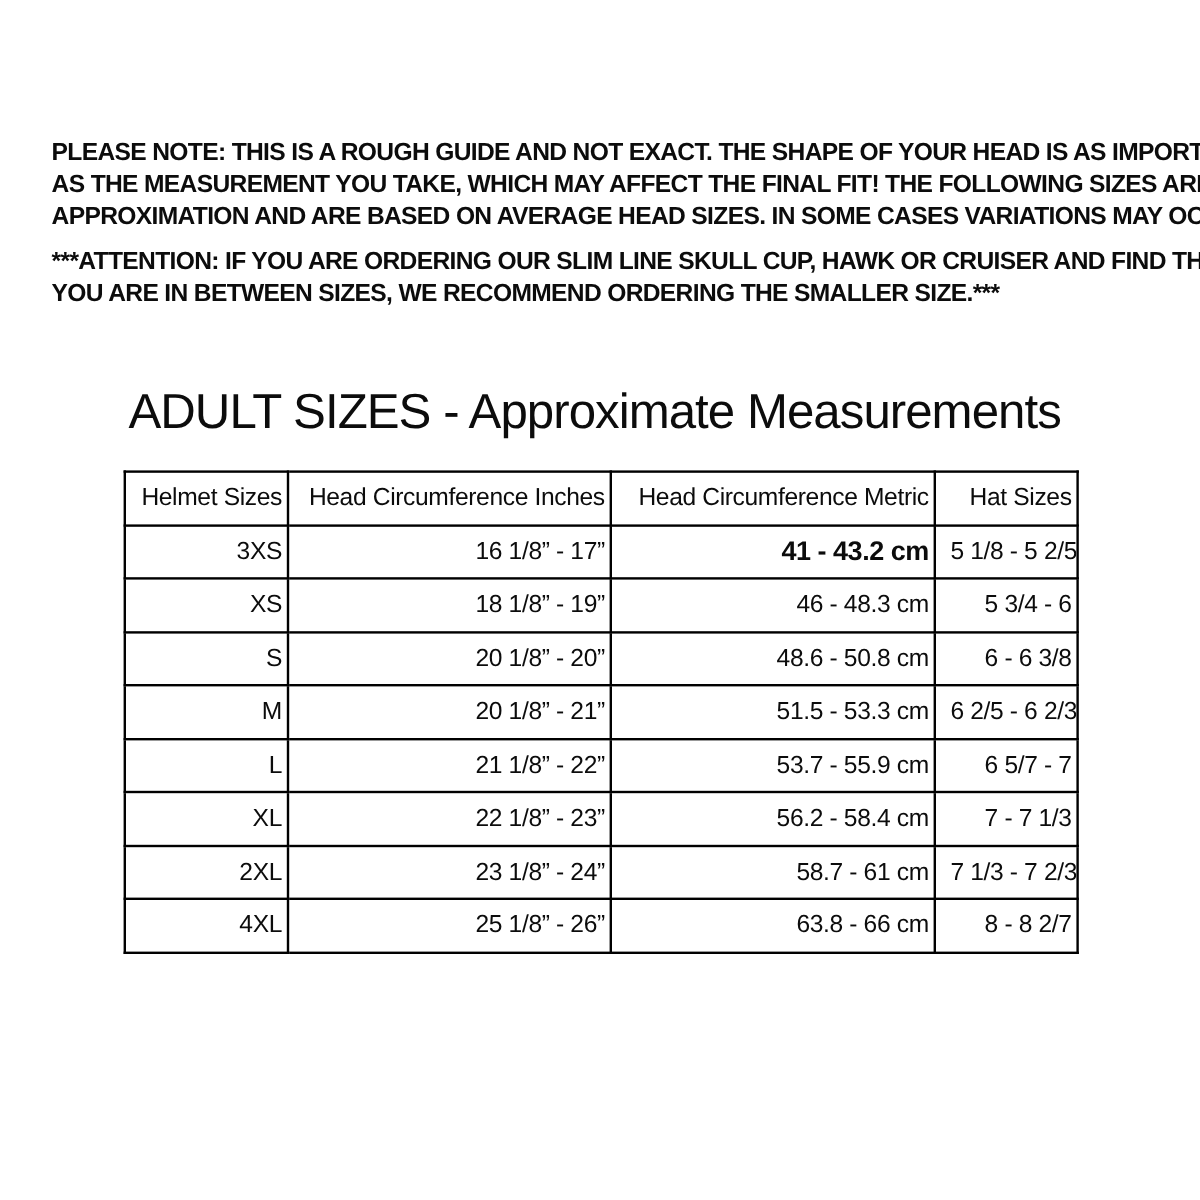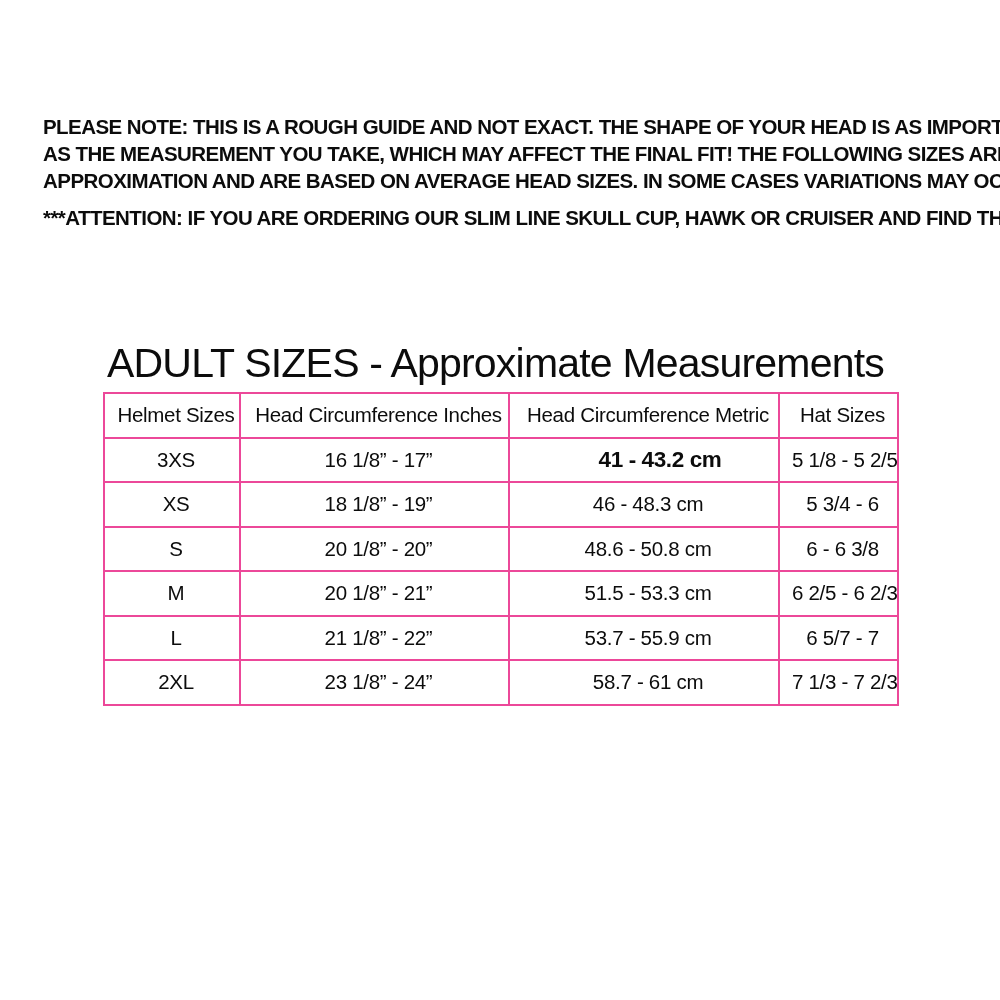--- a/index.html
+++ b/index.html
@@ -28,36 +28,35 @@
   #note-1 { top: 113px; }
   #note-2 { top: 204px; }
   .page-title {
     position: absolute;
     left: 107px;
     top: 320px;
     font-size: 41px;
     font-weight: 500;
     letter-spacing: -0.8px;
     white-space: nowrap;
-    margin-top: 20px;
   }
   table.size-table {
     position: absolute;
     left: 103px;
     top: 392px;
     width: 794px;
     border-collapse: collapse;
     table-layout: fixed;
   }
   table.size-table th,
   table.size-table td {
-    border: 2px solid #ec4899;
+    border: 2px solid #000000;
     height: 42.5px;
     padding: 0 4px 0 12px;
-    text-align: center;
+    text-align: right;
     vertical-align: middle;
     font-size: 20.5px;
     font-weight: 400;
     letter-spacing: -0.3px;
     white-space: nowrap;
     overflow: hidden;
   }
   table.size-table th {
     font-size: 20.5px;
     font-weight: 400;
@@ -77,20 +76,21 @@
 <body>
 
 <div class="note" id="note-1">
   <div class="note-line">PLEASE NOTE: THIS IS A ROUGH GUIDE AND NOT EXACT. THE SHAPE OF YOUR HEAD IS AS IMPORTANT</div>
   <div class="note-line">AS THE MEASUREMENT YOU TAKE, WHICH MAY AFFECT THE FINAL FIT! THE FOLLOWING SIZES ARE AN</div>
   <div class="note-line">APPROXIMATION AND ARE BASED ON AVERAGE HEAD SIZES. IN SOME CASES VARIATIONS MAY OCCUR.</div>
 </div>
 
 <div class="note" id="note-2">
   <div class="note-line">***ATTENTION: IF YOU ARE ORDERING OUR SLIM LINE SKULL CUP, HAWK OR CRUISER AND FIND THAT</div>
+  <div class="note-line">YOU ARE IN BETWEEN SIZES, WE RECOMMEND ORDERING THE SMALLER SIZE.***</div>
 </div>
 
 <div class="page-title">ADULT SIZES - Approximate Measurements</div>
 
 <table class="size-table">
   <colgroup>
     <col class="c1">
       <col class="c2">
       <col class="c3">
       <col class="c4">
@@ -128,19 +128,31 @@
       <td>51.5 - 53.3 cm</td>
       <td>6 2/5 - 6 2/3</td>
     </tr>
     <tr>
       <td>L</td>
       <td>21 1/8” - 22”</td>
       <td>53.7 - 55.9 cm</td>
       <td>6 5/7 - 7</td>
     </tr>
     <tr>
+      <td>XL</td>
+      <td>22 1/8” - 23”</td>
+      <td>56.2 - 58.4 cm</td>
+      <td>7 - 7 1/3</td>
+    </tr>
+    <tr>
       <td>2XL</td>
       <td>23 1/8” - 24”</td>
       <td>58.7 - 61 cm</td>
       <td>7 1/3 - 7 2/3</td>
     </tr>
+    <tr>
+      <td>4XL</td>
+      <td>25 1/8” - 26”</td>
+      <td>63.8 - 66 cm</td>
+      <td>8 - 8 2/7</td>
+    </tr>
   </tbody>
 </table>
 
 </body></html>

